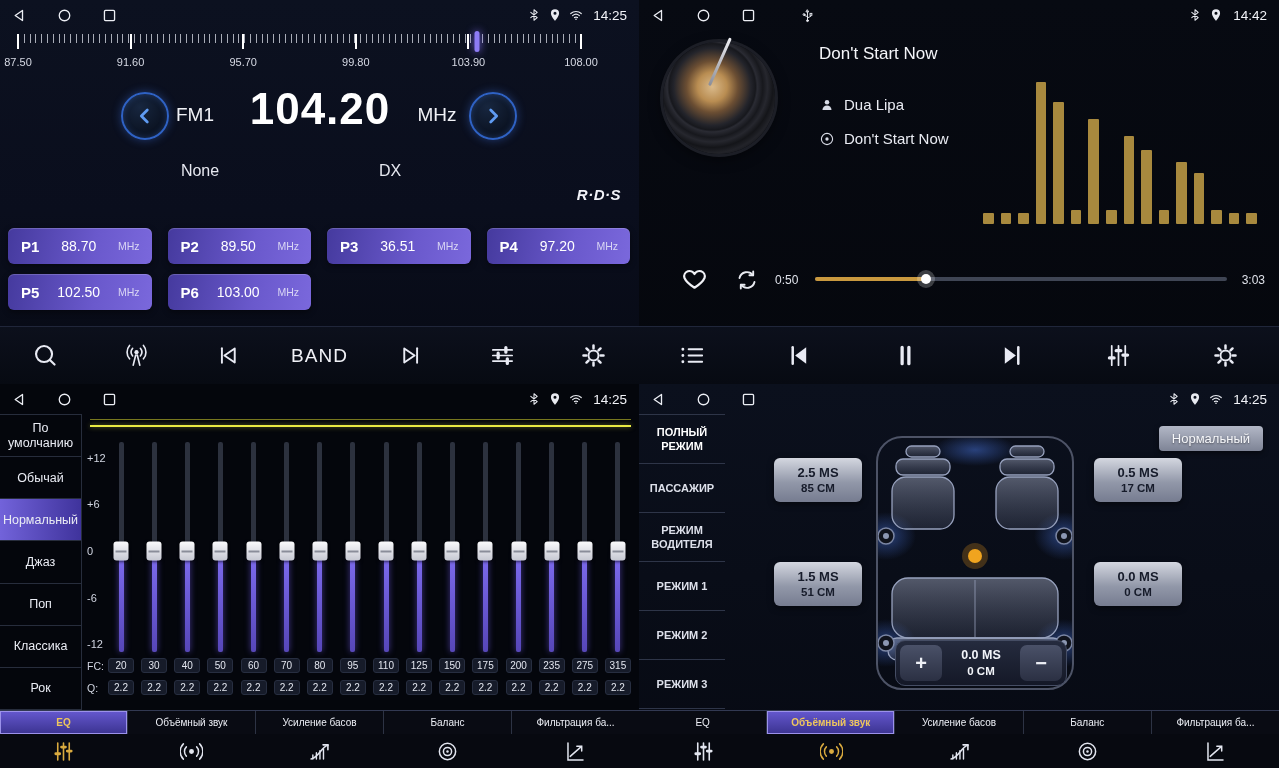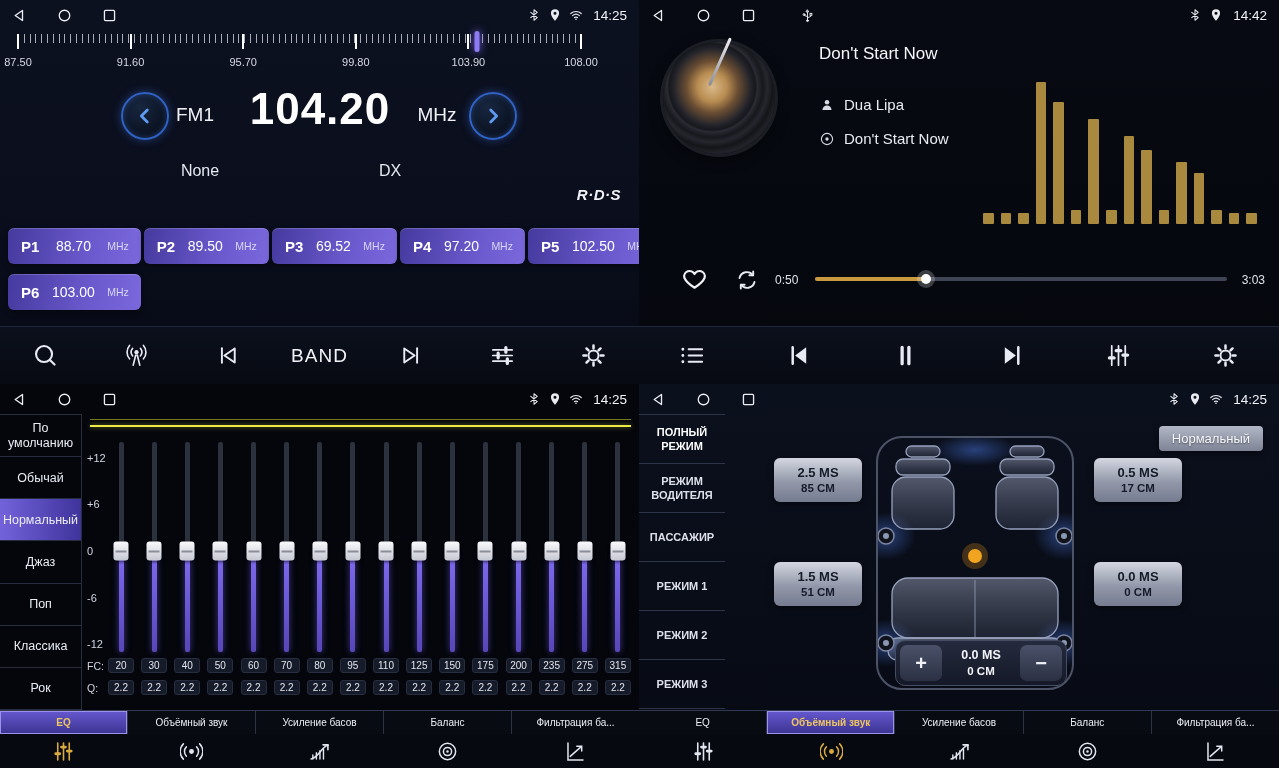--- a/index.html
+++ b/index.html
@@ -28,21 +28,21 @@
 .rlabel{position:absolute;top:22px;transform:translateX(-50%);font-size:11px;color:#d6d9e4}
 .rindicator{position:absolute;top:-3px;width:5px;height:21px;border-radius:3px;background:#8d7bf5;box-shadow:0 0 9px #7d6bf0;transform:translateX(-50%)}
 .roundbtn{position:absolute;top:92px;width:48px;height:48px;border-radius:50%;background:radial-gradient(circle at 38% 30%,#17263f,#0a111f 72%);border:2px solid #2f62c4;box-shadow:0 0 10px rgba(60,110,220,.45),inset 0 0 6px rgba(80,140,255,.3);display:flex;align-items:center;justify-content:center;cursor:pointer}
 .roundbtn span{display:flex;width:22px;height:22px}
 .bandname{position:absolute;left:176px;top:104px;width:48px;text-align:left;font-size:19px;color:#f0f1f6}
 .bigfreq{position:absolute;left:233px;top:84px;width:174px;text-align:center;font-size:44px;font-weight:bold;letter-spacing:1px;color:#fff}
 .unitlbl{position:absolute;left:413px;top:104px;width:48px;text-align:center;font-size:19px;color:#f0f1f6}
 .subl,.subr{position:absolute;top:162px;width:48px;text-align:center;font-size:16px;color:#e6e8f0}
 .subl{left:176px}.subr{left:366px}
 .rds{position:absolute;right:18px;top:186px;font-size:15px;font-style:italic;font-weight:bold;letter-spacing:.5px;color:#f2f3f8}
-.presets{position:absolute;left:8px;right:9px;top:228px;display:grid;grid-template-columns:repeat(5,1fr);gap:10px 3px}
+.presets{position:absolute;left:8px;right:9px;top:228px;display:grid;grid-template-columns:repeat(4,1fr);gap:10px 16px}
 .preset{height:36px;border-radius:6px;background:linear-gradient(100deg,#453a9e 0%,#6a59cc 60%,#7a68dc 100%);display:flex;align-items:center;box-shadow:0 2px 6px rgba(0,0,0,.45),inset 0 1px 0 rgba(255,255,255,.18);cursor:pointer}
 .preset .pl{width:44px;padding-left:13px;font-size:15px;font-weight:bold;color:#fff}
 .preset .pf{flex:1;text-align:center;font-size:14px;color:#fff}
 .preset .pu{width:46px;padding-right:12px;text-align:right;font-size:10.5px;color:#d9d6f4}
 
 
 .toolbar{position:absolute;left:0;right:0;bottom:0;height:58px;background:linear-gradient(180deg,#0c101c,#070a12);border-top:1px solid #20263a;display:flex;align-items:center;justify-content:space-around}
 .tbtn{display:flex;align-items:center;justify-content:center;width:54px;height:46px;background:none;border:none;color:#e9ebf4;cursor:pointer}
 .tbtn svg{width:27px;height:27px}
 .bandbtn{width:auto;font-size:19px;letter-spacing:1px;color:#f1f2f7;font-family:inherit}
@@ -198,21 +198,21 @@
           <span class="pf">88.70</span>
           <span class="pu">MHz</span>
         </div>
         <div class="preset">
           <span class="pl">P2</span>
           <span class="pf">89.50</span>
           <span class="pu">MHz</span>
         </div>
         <div class="preset">
           <span class="pl">P3</span>
-          <span class="pf">69.52</span>
+          <span class="pf">36.51</span>
           <span class="pu">MHz</span>
         </div>
         <div class="preset">
           <span class="pl">P4</span>
           <span class="pf">97.20</span>
           <span class="pu">MHz</span>
         </div>
         <div class="preset">
           <span class="pl">P5</span>
           <span class="pf">102.50</span>
@@ -686,22 +686,22 @@
               <path d="M6.2 13a9 9 0 0 1 11.6 0"></path>
               <path d="M9.4 16.4a4.6 4.6 0 0 1 5.2 0"></path>
               <circle cx="12" cy="19.3" r="1.4" fill="currentColor" stroke="none"></circle>
             </svg>
           </span>
         <span class="time">14:25</span>
       </div>
     </header>
     <aside class="modemenu">
         <div class="mode sel">ПОЛНЫЙ РЕЖИМ</div>
+        <div class="mode">ПАССАЖИР</div>
         <div class="mode">РЕЖИМ ВОДИТЕЛЯ</div>
-        <div class="mode">ПАССАЖИР</div>
         <div class="mode">РЕЖИМ 1</div>
         <div class="mode">РЕЖИМ 2</div>
         <div class="mode">РЕЖИМ 3</div>
       </aside>
     <button class="normalbtn">Нормальный</button>
     <div class="car">
       <svg viewBox="0 0 194 250">
         <defs>
           <radialGradient id="g-glow">
               <stop offset="0" stop-color="#4e7ef0" stop-opacity=".45"></stop>

